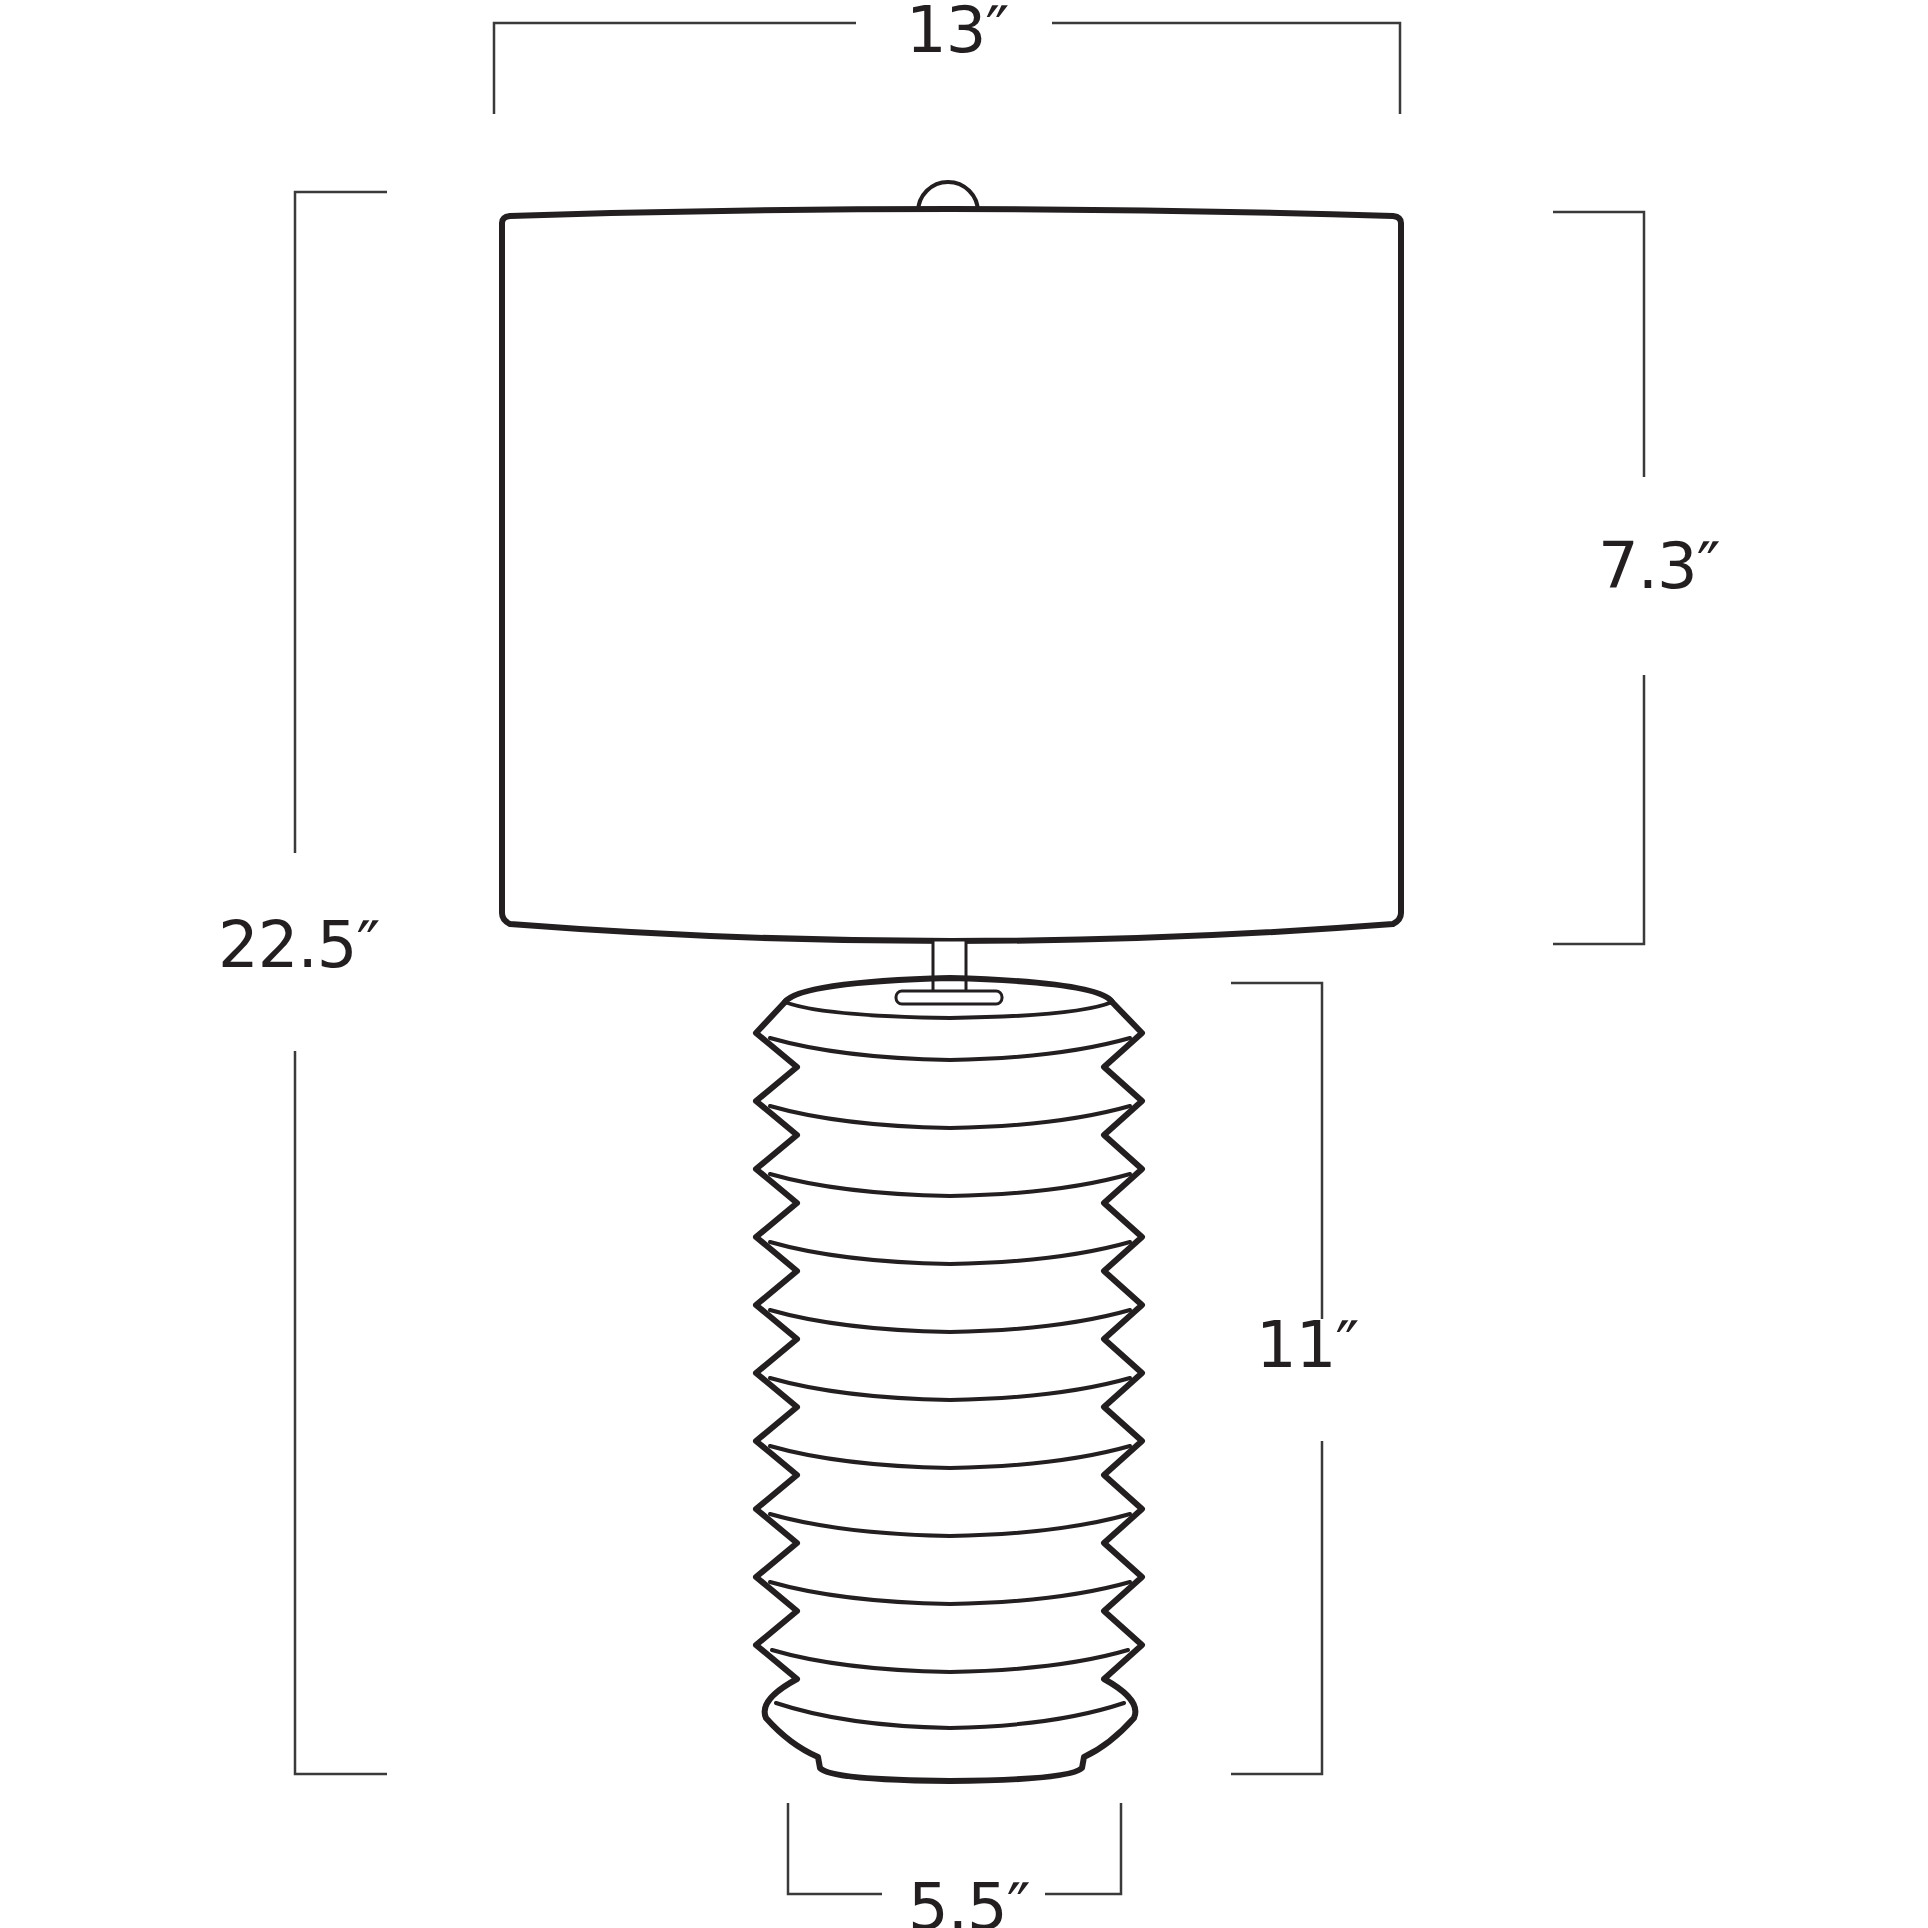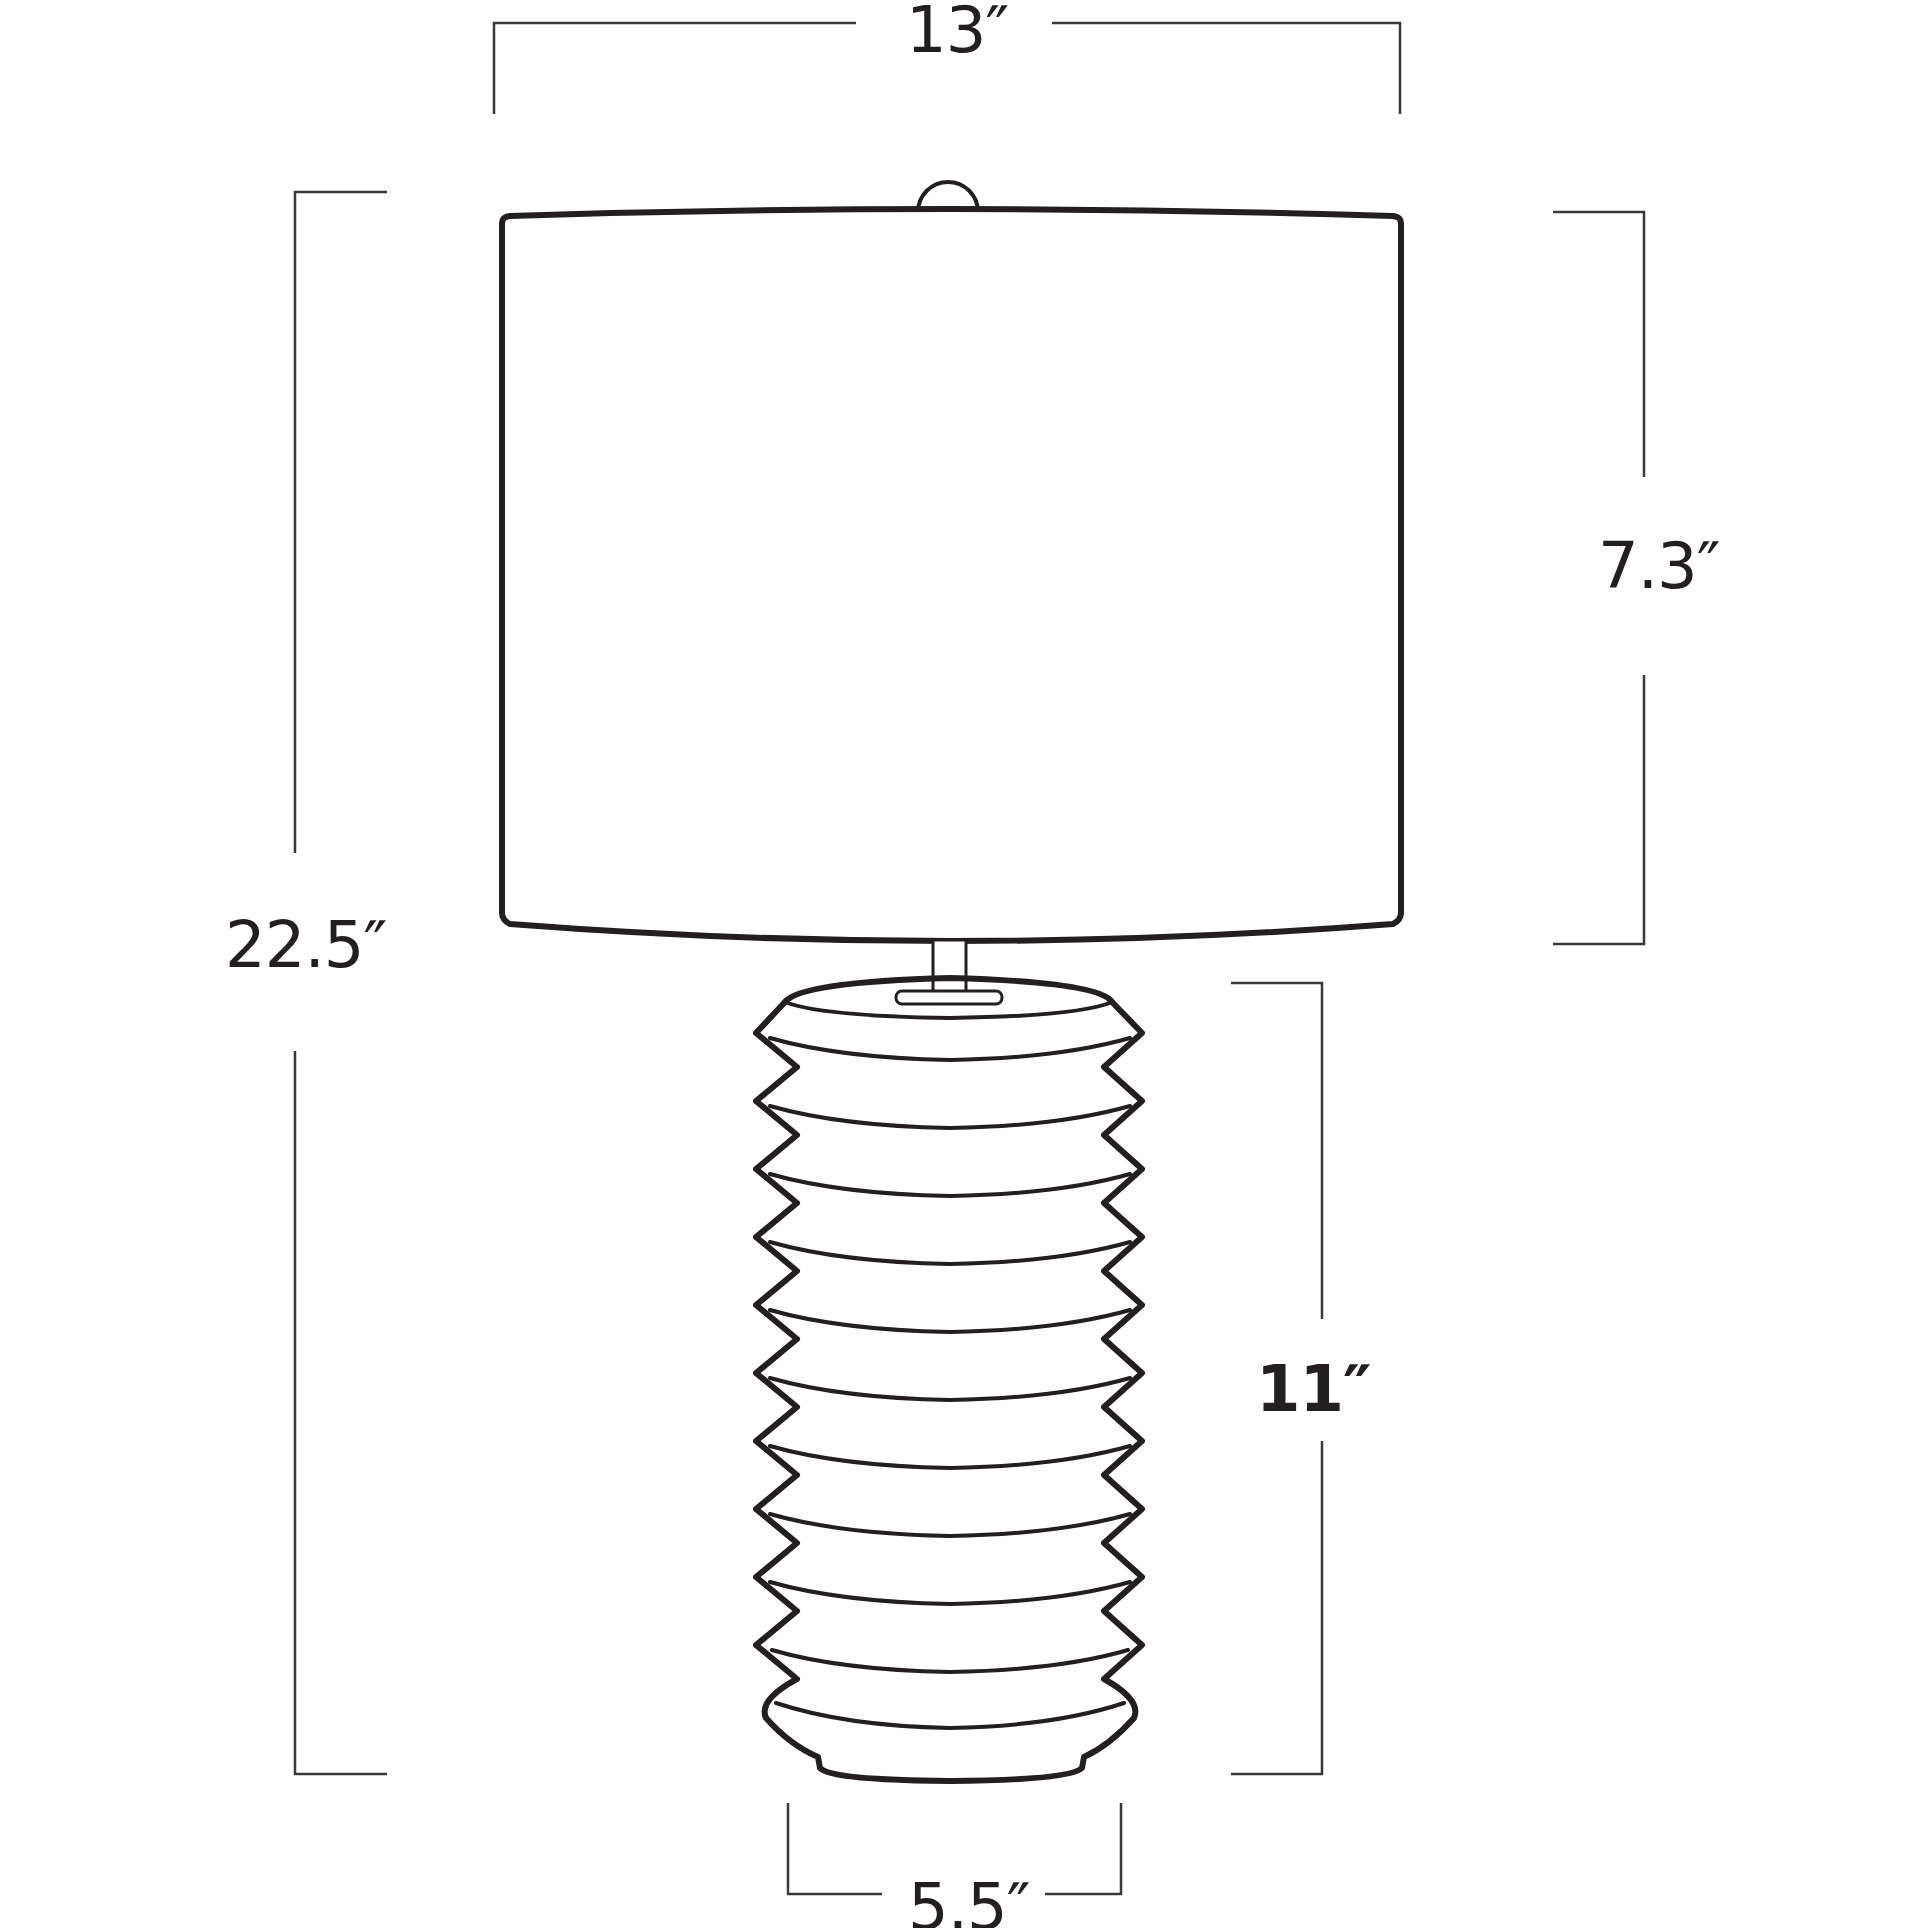--- a/index.html
+++ b/index.html
@@ -83,16 +83,16 @@
         <path d="M770,1514 Q840,1534 950,1536 Q1060,1534 1130,1514"></path>
         <path d="M770,1582 Q840,1602 950,1604 Q1060,1602 1130,1582"></path>
         <path d="M772,1650 Q840,1670 950,1672 Q1060,1670 1128,1650"></path>
         <path d="M776,1703 Q845,1726 950,1728 Q1055,1726 1124,1703"></path>
       </g>
     </g>
   </svg>
 
   <div class="dim-label" style="left:906px; top:-2px;">13″</div>
   <div class="dim-label" style="left:1598px; top:534px;">7.3″</div>
-  <div class="dim-label" style="left:218px; top:913px;margin-left:7px;">22.5″</div>
-  <div class="dim-label" style="left:1256px; top:1357px;font-weight:bold;">11″</div>
+  <div class="dim-label" style="left:218px; top:913px;">22.5″</div>
+  <div class="dim-label" style="left:1256px; top:1313px;">11″</div>
   <div class="dim-label" style="left:908px; top:1875px;">5.5″</div>
 </div>
 
 </body></html>

